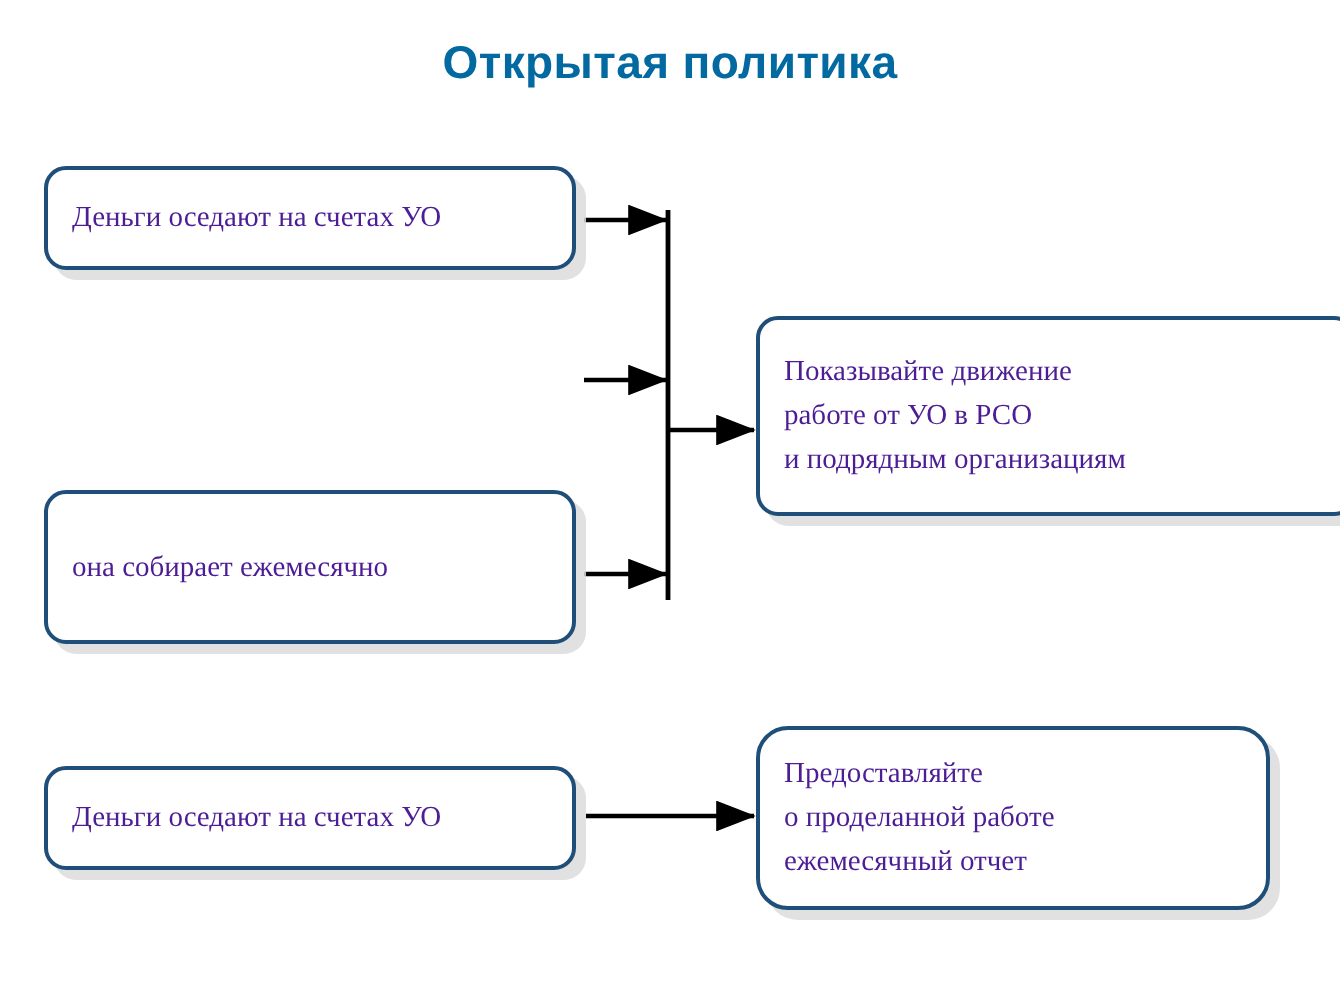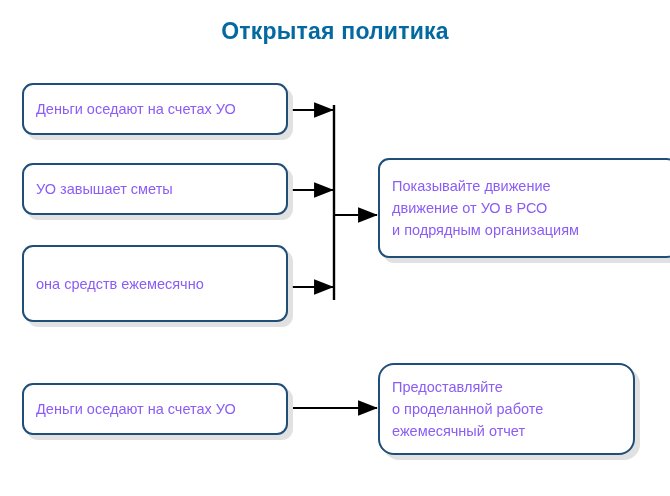--- a/index.html
+++ b/index.html
@@ -47,22 +47,23 @@
     border-radius: 11px;
     box-shadow: 5px 5px 0 0 rgba(220, 220, 220, 0.85);
     display: flex;
     flex-direction: column;
     justify-content: center;
     padding: 0 12px;
   }
   .node-line {
     font-size: 14.5px;
     line-height: 22px;
-    color: #8b5cf6;
+    color: #4c1d95;
     white-space: nowrap;
+    font-family: Liberation Serif, serif;
   }
 
   #box-money-left      { left: 22px;  top: 83px;  width: 266px; height: 52px; }
   #box-inflated-quotes { left: 22px;  top: 163px; width: 266px; height: 52px; }
   #box-huge-profit     { left: 22px;  top: 245px; width: 266px; height: 77px; }
   #box-money-bottom    { left: 22px;  top: 383px; width: 266px; height: 52px; }
   #box-show-movement   { left: 378px; top: 158px; width: 300px; height: 100px; }
   #box-monthly-report  { left: 378px; top: 363px; width: 257px; height: 92px; border-radius: 16px; }
 
   
@@ -99,35 +100,32 @@
 
     <line x1="335" y1="215" x2="377" y2="215" stroke="#000000" stroke-width="2.2" marker-end="url(#arrowhead)"></line>
 
     <line x1="293" y1="408" x2="377" y2="408" stroke="#000000" stroke-width="2.2" marker-end="url(#arrowhead)"></line>
   </svg>
 
   <div class="node-box" id="box-money-left">
     <div class="node-line">Деньги оседают на счетах УО</div>
   </div>
 
-  <div class="node-box" id="box-inflated-quotes">
-    <div class="node-line">УО завышает сметы</div>
-  </div>
 
   <div class="node-box" id="box-huge-profit">
-    <div class="node-line">она средств ежемесячно</div>
+    <div class="node-line">она собирает ежемесячно</div>
   </div>
 
   <div class="node-box" id="box-money-bottom">
     <div class="node-line">Деньги оседают на счетах УО</div>
   </div>
 
   <div class="node-box" id="box-show-movement">
     <div class="node-line">Показывайте движение</div>
-    <div class="node-line">движение от УО в РСО</div>
+    <div class="node-line">работе от УО в РСО</div>
     <div class="node-line">и подрядным организациям</div>
   </div>
 
   <div class="node-box" id="box-monthly-report">
     <div class="node-line">Предоставляйте</div>
     <div class="node-line">о проделанной работе</div>
     <div class="node-line">ежемесячный отчет</div>
   </div>
 
 </div>

